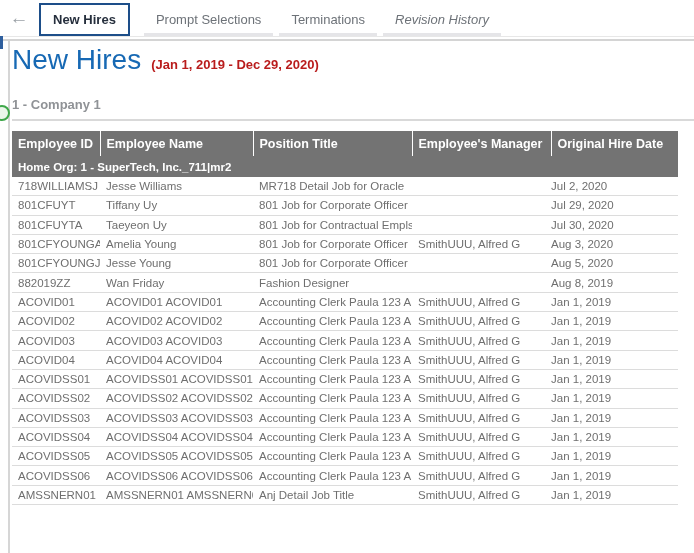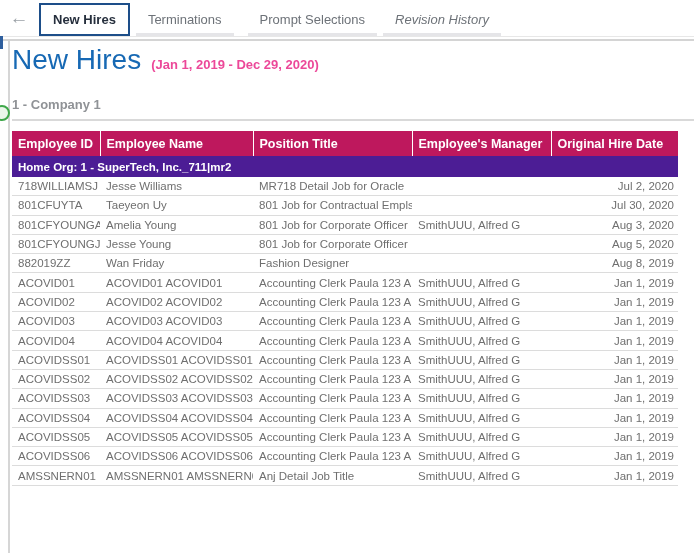--- a/index.html
+++ b/index.html
@@ -20,49 +20,49 @@
   .tabrule{position:absolute;top:36px;left:0;right:0;height:2px;
        border-top:1px solid #e7e7e7;border-bottom:2px solid #d4d4d4;background:#fff;}
   .bluechip{position:absolute;left:0;top:36px;width:3px;height:13px;background:#2f5f9e;}
   .leftborder{position:absolute;left:8px;top:41px;bottom:0;width:2px;background:#d6d6d6;}
   .greenicon{position:absolute;left:-6px;top:105px;width:12px;height:12px;
        border:2px solid #3fa74a;border-radius:50%;background:#eaf6ea;z-index:5;cursor:pointer;}
   
   .content{margin-left:12px;}
   .titlerow{display:flex;align-items:baseline;gap:10px;margin-top:9px;}
   h1{margin:0;font-size:28px;line-height:30px;font-weight:400;color:#1769b4;}
-  .daterange{font-size:13px;font-weight:600;color:#ec4899;}
+  .daterange{font-size:13px;font-weight:600;color:#b91c1c;}
   .prompt{margin-top:22px;font-size:13px;font-weight:bold;color:#8f9296;}
   .divider{margin-top:7px;width:682px;border-top:2px solid #d9d9d9;}
   
   table{margin-top:10px;width:666px;border-collapse:collapse;table-layout:fixed;}
-  thead th{background:#be185d;color:#ffffff;font-size:12.5px;font-weight:bold;
+  thead th{background:#737373;color:#ffffff;font-size:12.5px;font-weight:bold;
        height:25px;text-align:left;padding:0 0 0 6px;white-space:nowrap;overflow:hidden;
        border-left:1px solid rgba(255,255,255,0.65);cursor:pointer;}
   thead th:first-child{border-left:none;}
-  tr.group td{background:#4c1d95;color:#ffffff;font-weight:bold;font-size:11.5px;
+  tr.group td{background:#737373;color:#ffffff;font-weight:bold;font-size:11.5px;
        height:21px;padding:0 0 0 6px;white-space:nowrap;overflow:hidden;}
   tbody tr.datarow td{font-size:11.5px;color:#6f6f6f;height:18.3px;
        padding:0 0 0 6px;border-bottom:1px solid #dcdcdc;white-space:nowrap;overflow:hidden;}
-  tbody tr.datarow td.date{text-align:right;padding:0 4px 0 0;}
+  tbody tr.datarow td.date{text-align:left;padding:0 4px 0 0;}
 </style>
 </head>
 <body>
 
 <div class="tabbar">
   <span class="back">←</span>
   <div class="tab active t1">
     <span>New Hires</span>
   </div>
+  <div class="tab t3">
+    <span>Prompt Selections</span>
+    <span class="ul"></span>
+  </div>
   <div class="tab t2">
     <span>Terminations</span>
-    <span class="ul"></span>
-  </div>
-  <div class="tab t3">
-    <span>Prompt Selections</span>
     <span class="ul"></span>
   </div>
   <div class="tab t4">
     <span>Revision History</span>
     <span class="ul"></span>
   </div>
 </div>
 <div class="tabrule"></div>
 <div class="bluechip"></div>
 <div class="leftborder"></div>
@@ -98,20 +98,27 @@
         <td colspan="5">Home Org: 1 - SuperTech, Inc._711|mr2</td>
       </tr>
     <tr class="datarow">
     <td>718WILLIAMSJ</td>
     <td>Jesse Williams</td>
     <td>MR718 Detail Job for Oracle</td>
     <td></td>
     <td class="date">Jul 2, 2020</td>
   </tr>
         <tr class="datarow">
+    <td>801CFUYT</td>
+    <td>Tiffany Uy</td>
+    <td>801 Job for Corporate Officer</td>
+    <td></td>
+    <td class="date">Jul 29, 2020</td>
+  </tr>
+        <tr class="datarow">
     <td>801CFUYTA</td>
     <td>Taeyeon Uy</td>
     <td>801 Job for Contractual Empls</td>
     <td></td>
     <td class="date">Jul 30, 2020</td>
   </tr>
         <tr class="datarow">
     <td>801CFYOUNGA</td>
     <td>Amelia Young</td>
     <td>801 Job for Corporate Officer</td>

